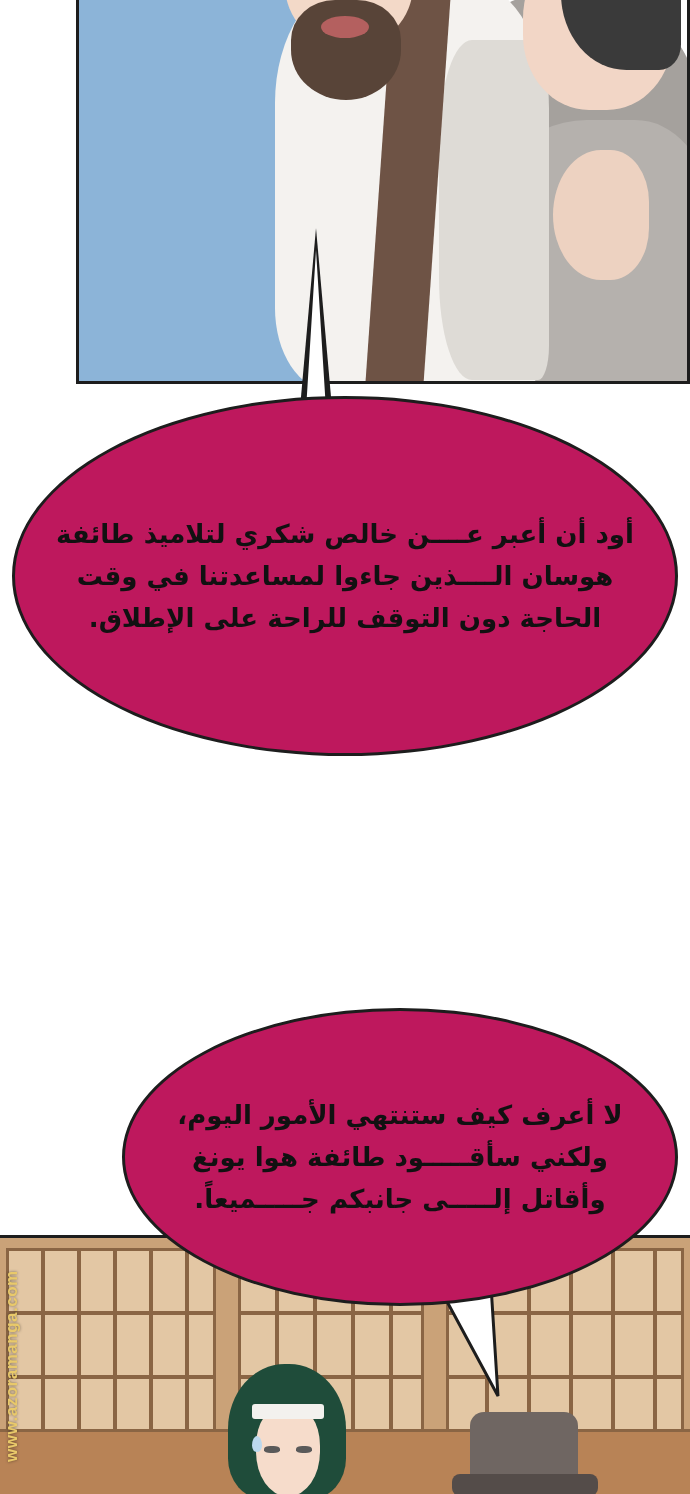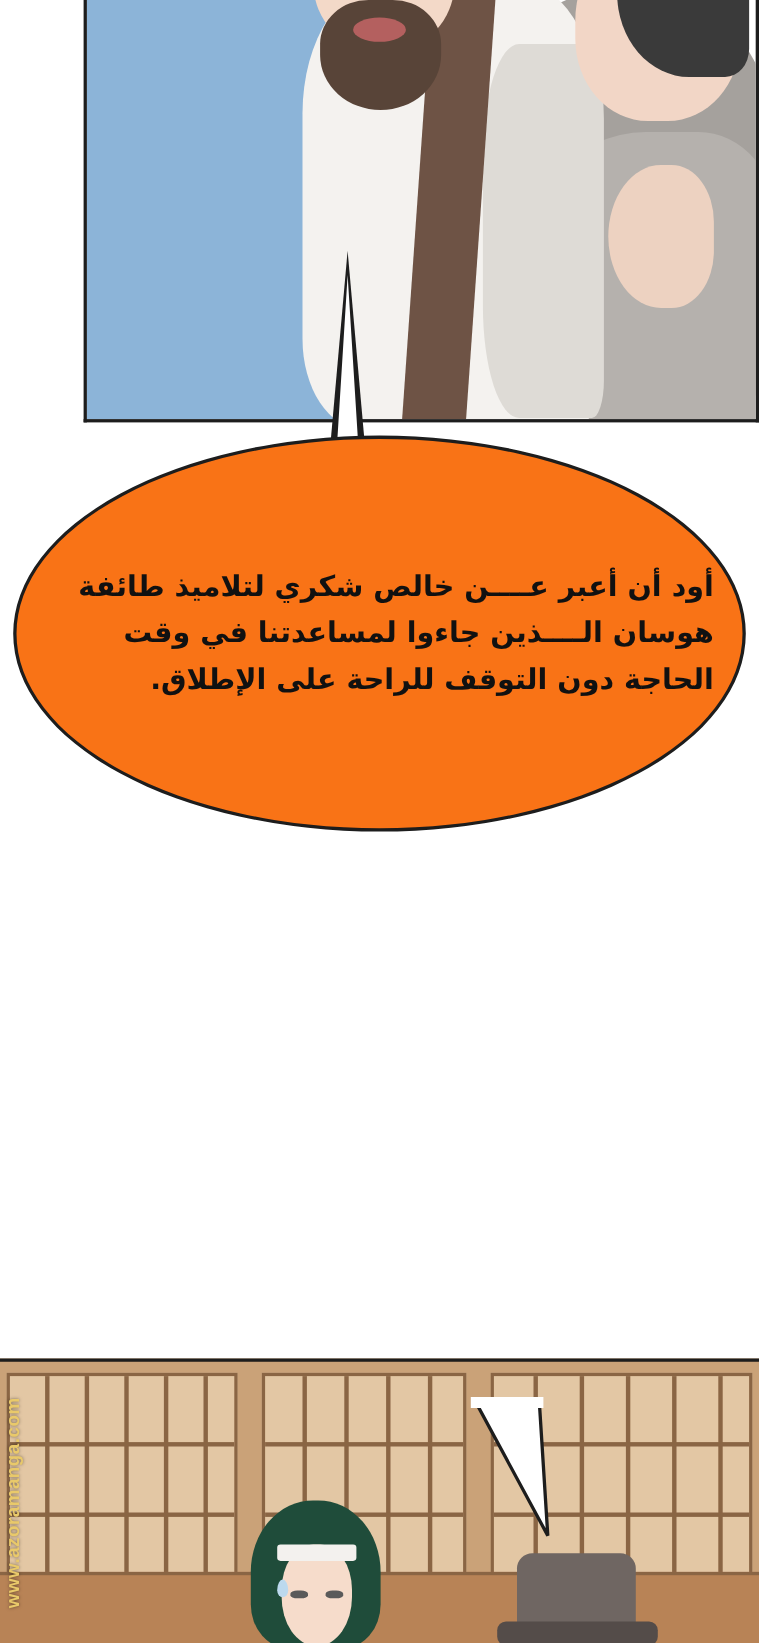--- a/index.html
+++ b/index.html
@@ -136,27 +136,27 @@
     top: 150px;
     width: 96px;
     height: 130px;
     background: #edd2c1;
     border-radius: 50% 40% 40% 50%;
   }
 
   
   .bubble {
     position: absolute;
-    background: #f97316;
+    background: #be185d;
     border: 3px solid #1d1d1d;
     box-sizing: border-box;
     display: flex;
     align-items: center;
     justify-content: center;
-    text-align: right;
+    text-align: center;
     direction: rtl;
   }
   .bubble-text {
     font-size: 26px;
     line-height: 1.62;
     color: #111111;
     font-weight: 700;
     white-space: pre-line;
     padding: 0 26px;
   }
@@ -399,16 +399,19 @@
   <div class="char-eye-r"></div>
   <div class="char-sweat"></div>
   <div class="char-hat"></div>
   <div class="char-hat-brim"></div>
 
   <svg class="tail" style="left:420px; top:1270px; width:120px; height:130px;" viewBox="0 0 120 130">
     <polygon points="10,0 70,0 78,126" fill="#ffffff" stroke="#1d1d1d" stroke-width="3"></polygon>
     <rect x="8" y="-6" width="66" height="16" fill="#ffffff"></rect>
   </svg>
 
+  <div class="bubble" id="bubble-2">
+    <div class="bubble-text">لا أعرف كيف ستنتهي الأمور اليوم، ولكني سأقـــــود طائفة هوا يونغ وأقاتل إلـــــى جانبكم جـــــميعاً.</div>
+  </div>
 
   <div class="watermark">www.azoramanga.com</div>
 
 </div>
 
 </body></html>

